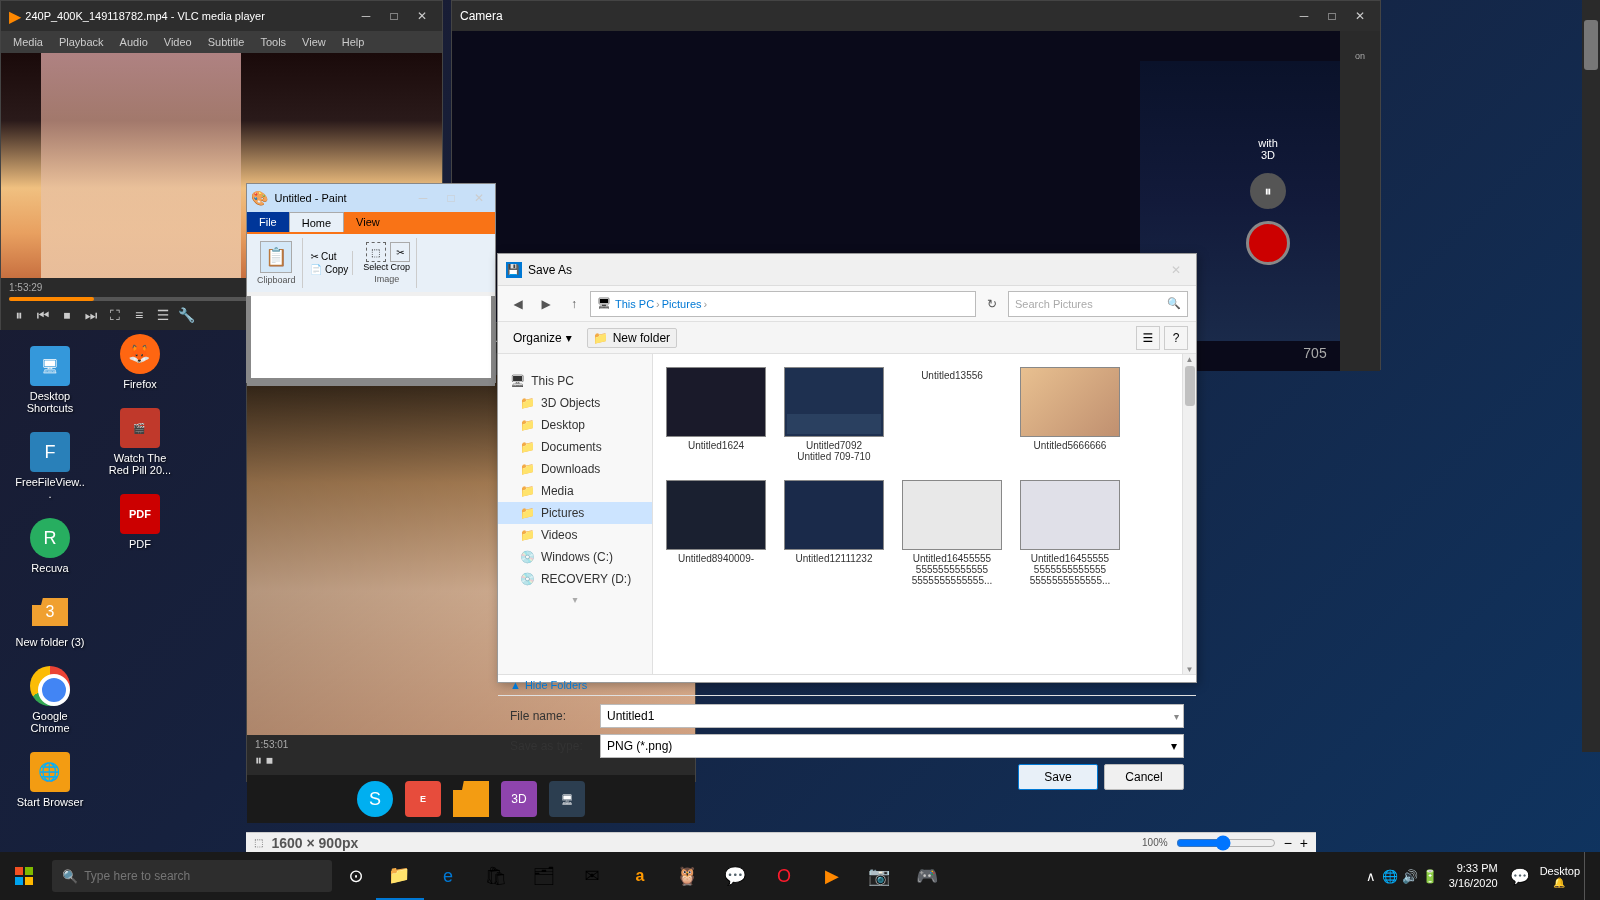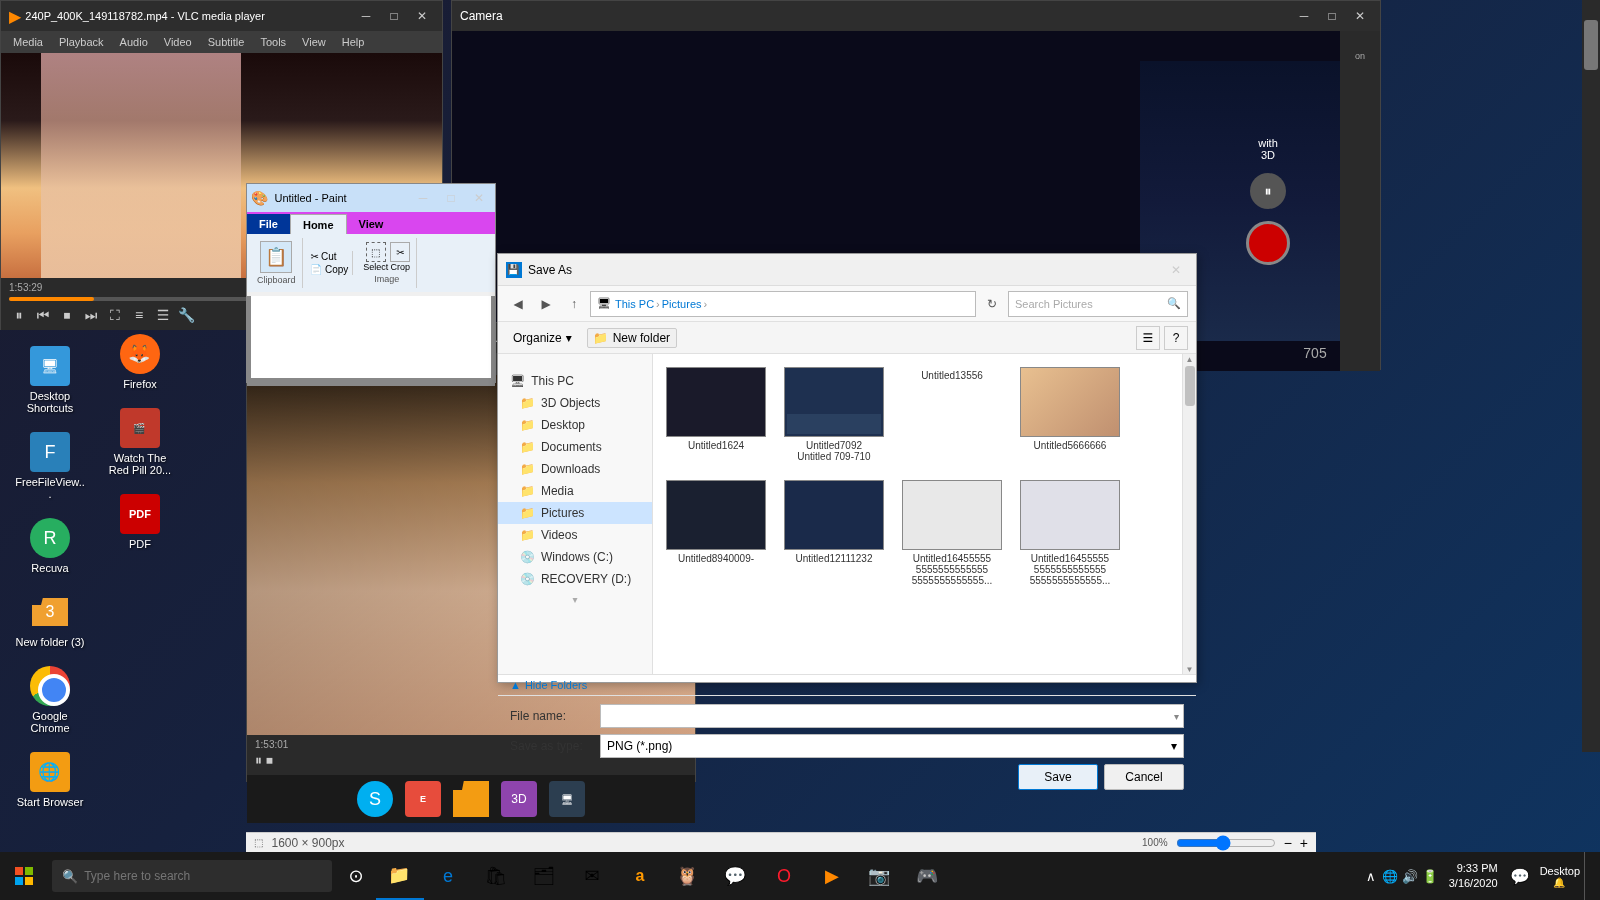--- a/index.html
+++ b/index.html
@@ -287,24 +287,23 @@
     }
     .paint-title-area { display: flex; align-items: center; gap: 6px; }
     .paint-title-text { font-size: 11px; color: #000; }
     .paint-ribbon {
       height: 80px;
       background: #e8f0f8;
       border-bottom: 1px solid #bbb;
     }
     .paint-ribbon-tabs {
       height: 22px;
-      background: #d946ef;
-      display: flex;
-      align-items: flex-end;
-      font-weight: bold;
+      background: #f97316;
+      display: flex;
+      align-items: flex-start;
     }
     .paint-tab {
       padding: 2px 12px;
       font-size: 11px;
       cursor: pointer;
       height: 20px;
       display: flex;
       align-items: center;
     }
     .paint-tab.active { background: #e8f0f8; border-top: 1px solid #aaa; border-left: 1px solid #aaa; border-right: 1px solid #aaa; }
@@ -964,20 +963,21 @@
 
     <div class="hide-folders">
       <span>▲</span>
       <span>Hide Folders</span>
     </div>
 
     <div class="saveas-footer">
       <div class="saveas-field">
         <div class="saveas-field-label">File name:</div>
         <div class="saveas-field-input">
+          <input type="text" value="Untitled1" style="width: calc(100% - 20px);">
           <span style="position:absolute;right:4px;top:50%;transform:translateY(-50%);font-size:10px;color:#888;">▾</span>
         </div>
       </div>
       <div class="saveas-field">
         <div class="saveas-field-label">Save as type:</div>
         <div class="saveas-field-dropdown">
           <span>PNG (*.png)</span>
           <span>▾</span>
         </div>
       </div>
@@ -1169,21 +1169,21 @@
         <span>Desktop</span>
         <span style="font-size:10px;">🔔</span>
       </div>
       <div class="taskbar-show-desktop"></div>
     </div>
   </div>
 
   <div style="position:absolute;bottom:48px;left:246px;width:1070px;height:20px;background:#f0f0f0;border-top:1px solid #ccc;display:flex;align-items:center;justify-content:space-between;padding:0 8px;z-index:19;">
     <div style="display:flex;align-items:center;gap:8px;">
       <span style="font-size:10px;color:#555;">⬚</span>
-      <span style="font-size:12px;color:#555;">1600 × 900px</span>
+      <span style="font-size:14px;color:#555;font-weight:bold;">1600 × 900px</span>
     </div>
     <div style="display:flex;align-items:center;gap:8px;">
       <span style="font-size:10px;color:#555;">100%</span>
       <input type="range" min="10" max="200" value="100" style="width: 100px;">
       <span style="font-size:14px;cursor:pointer;">−</span>
       <span style="font-size:14px;cursor:pointer;">+</span>
     </div>
   </div>
 </div>
 

